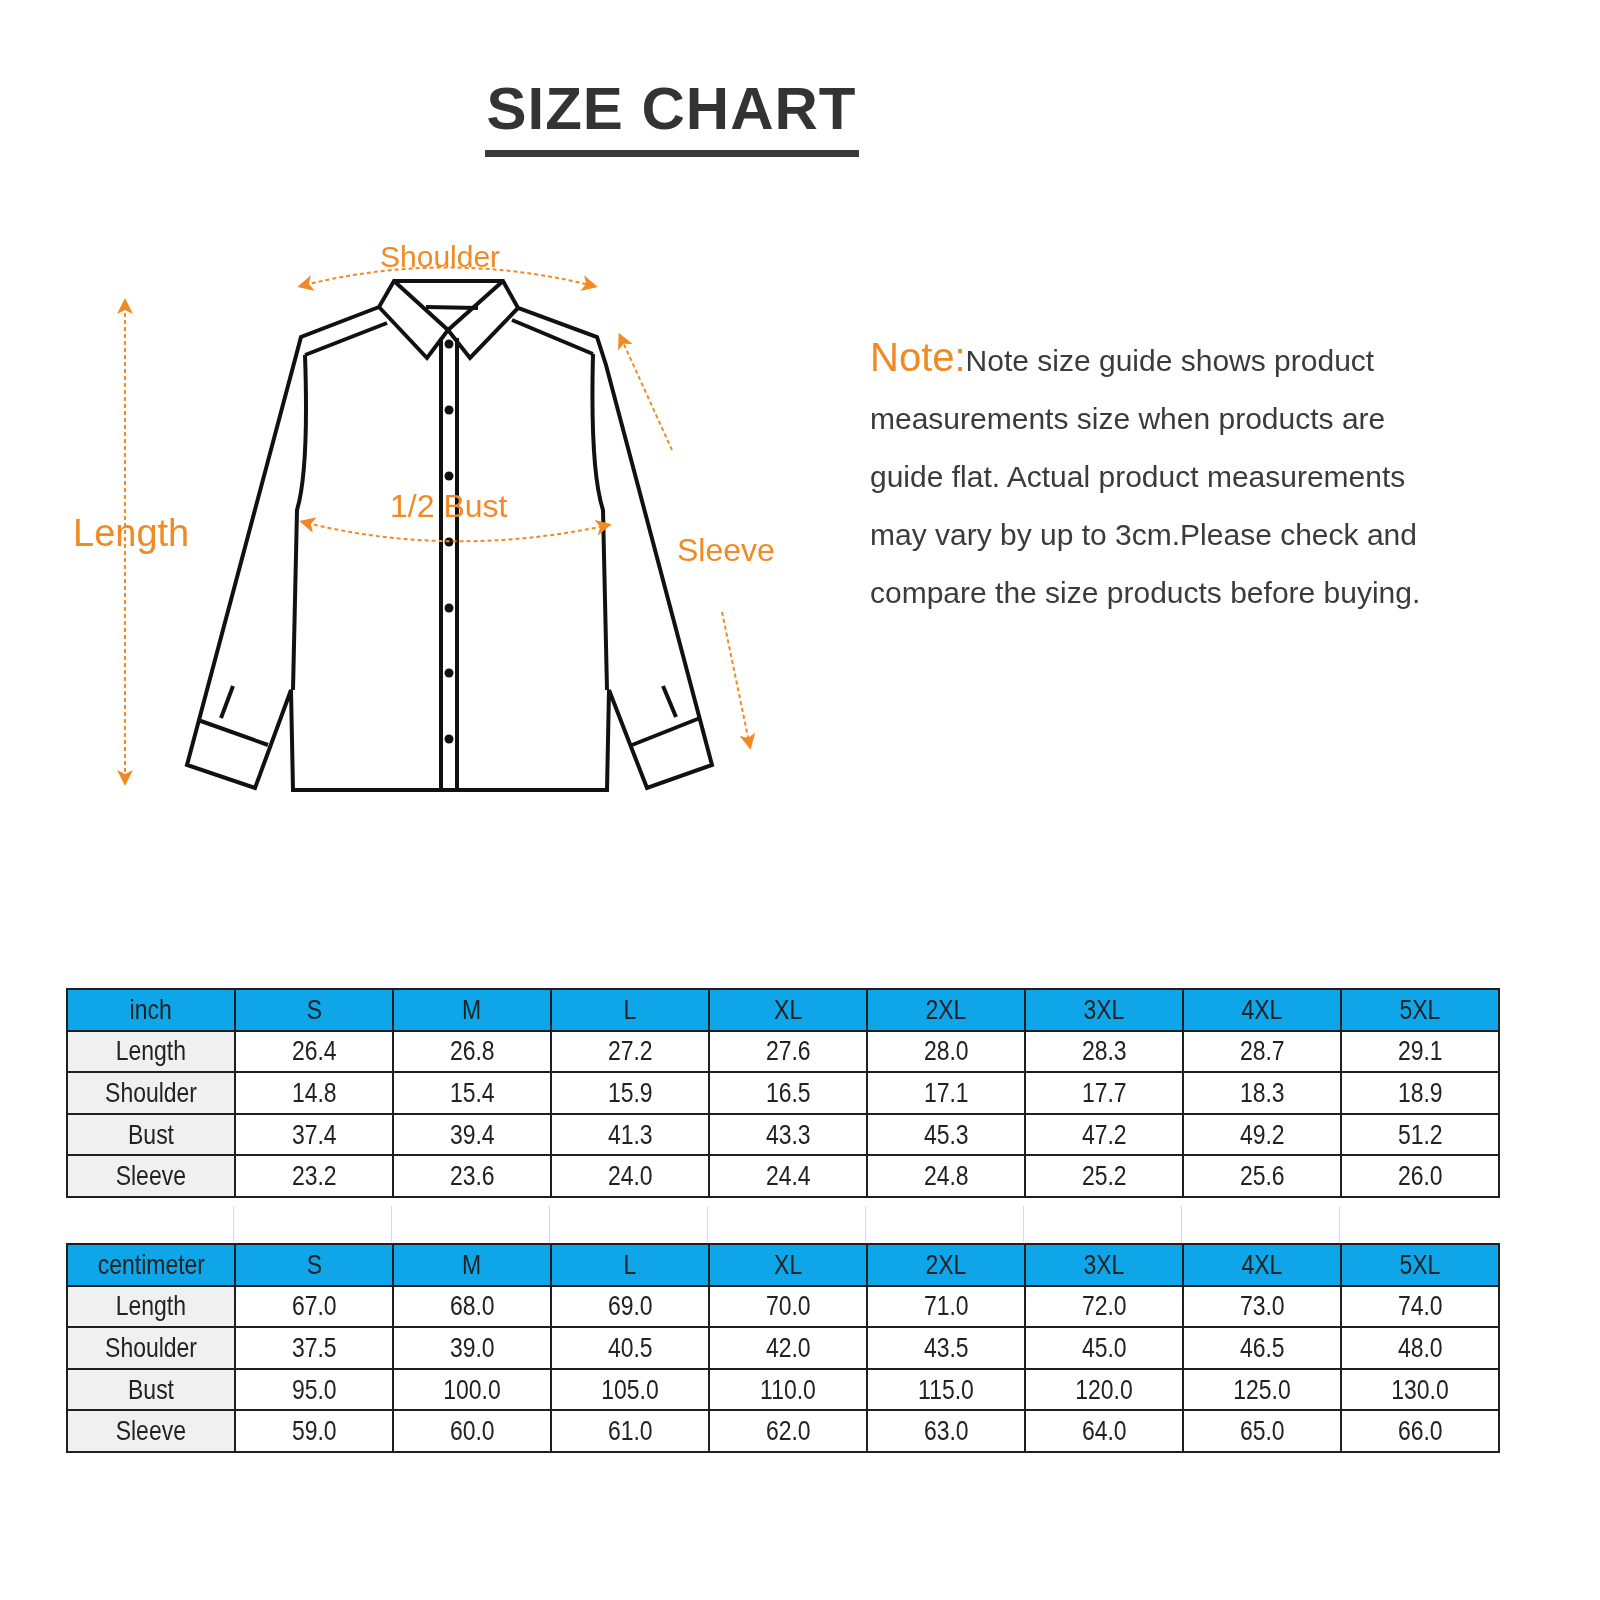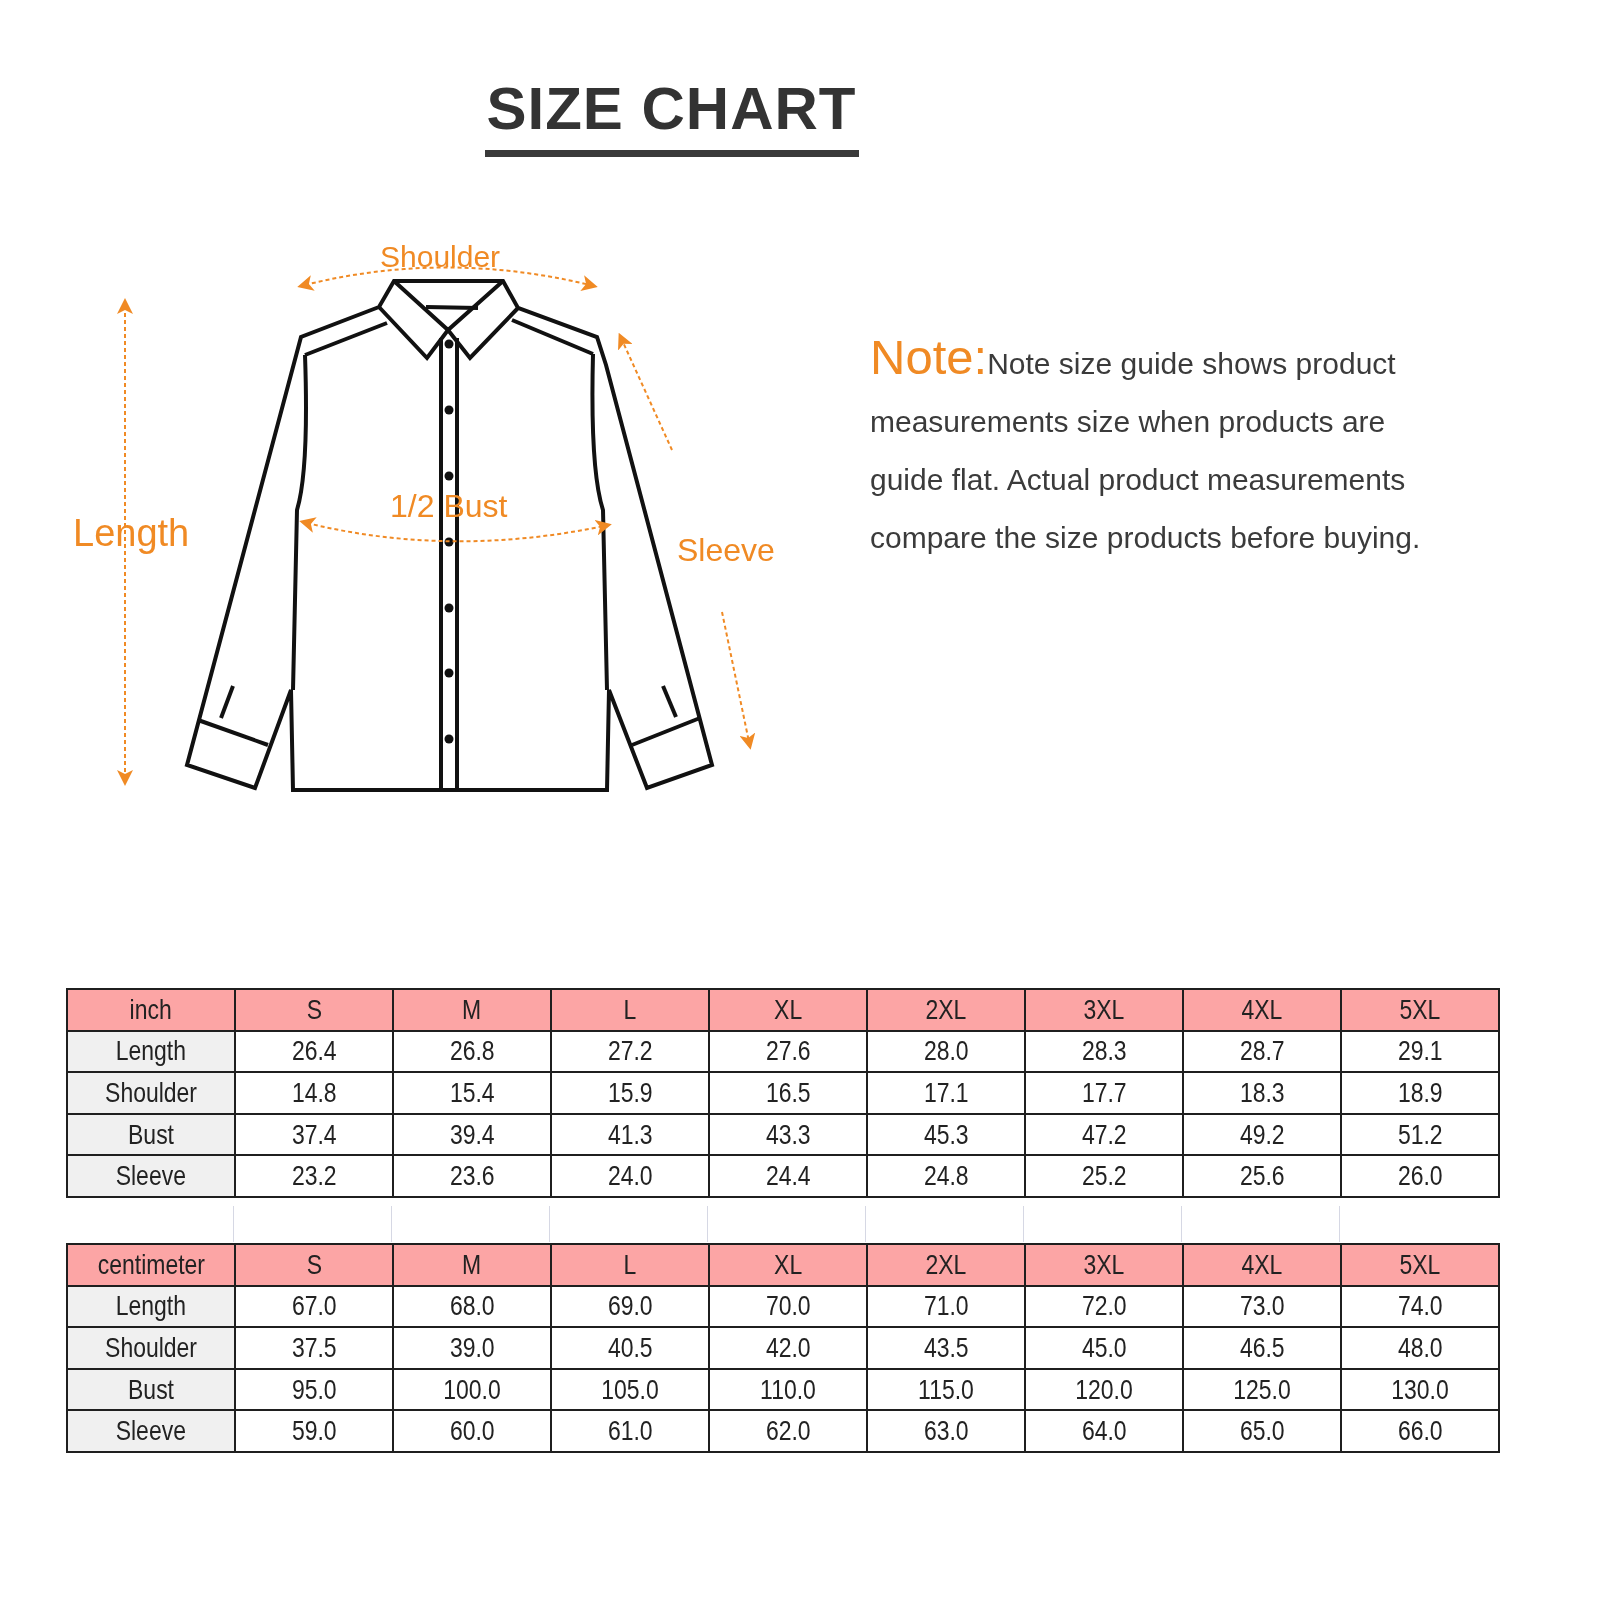--- a/index.html
+++ b/index.html
@@ -29,35 +29,35 @@
     }
     .lbl-shoulder { left: 380px; top: 240px; font-size: 30px; }
     .lbl-length { left: 73px; top: 512px; font-size: 38px; }
     .lbl-bust { left: 390px; top: 488px; font-size: 32px; }
     .lbl-sleeve { left: 677px; top: 532px; font-size: 32px; }
 
     .note {
       position: absolute; left: 870px; top: 328px; width: 700px;
       font-size: 30px; line-height: 58px; color: #3b3b3b;
     }
-    .note .note-label { color: #f08a24; font-size: 49px; font-weight: normal; }
+    .note .note-label { color: #f08a24; font-size: 40px; font-weight: normal; }
     .note-line { display: block; white-space: nowrap; }
 
     table.size {
       position: absolute; left: 66px; width: 1432px;
       border-collapse: collapse; table-layout: fixed;
       font-family: "Liberation Sans", sans-serif;
     }
     table.size td {
       border: 2px solid #1f1f1f; height: 39.6px; padding: 0;
       text-align: center; font-size: 28px; color: #222;
       transform-origin: center;
     }
     table.size td span { display: inline-block; transform: scaleX(0.82); }
-    table.size tr.hdr td { background: #fca5a5; }
+    table.size tr.hdr td { background: #0ea5e9; }
     table.size td.rowhead { background: #f0f0f0; }
     #tbl-inch { top: 988px; }
     #tbl-cm { top: 1243px; }
     .gap {
       position: absolute; left: 66px; top: 1206px; width: 1432px; height: 36px;
       display: flex;
     }
     .gap div { border-right: 1px solid #d6d8e4; box-sizing: border-box; height: 100%; }
   </style>
 </head>
@@ -119,20 +119,21 @@
   <div class="dlabel lbl-shoulder">Shoulder</div>
   <div class="dlabel lbl-length">Length</div>
   <div class="dlabel lbl-bust">1/2 Bust</div>
   <div class="dlabel lbl-sleeve">Sleeve</div>
 </div>
 
 <div class="note">
   <span class="note-line"><span class="note-label">Note:</span><span>Note size guide shows product</span></span>
   <span class="note-line">measurements size when products are</span>
   <span class="note-line">guide flat. Actual product measurements</span>
+  <span class="note-line">may vary by up to 3cm.Please check and</span>
   <span class="note-line">compare the size products before buying.</span>
 </div>
 
 <table class="size" id="tbl-inch">
   <colgroup>
       <col style="width:168px">
       <col span="8" style="width:158px">
     </colgroup>
   <tbody>
       <tr class="hdr">

